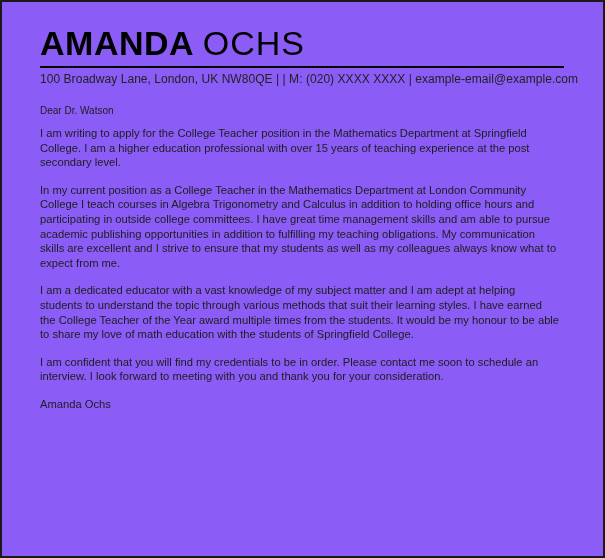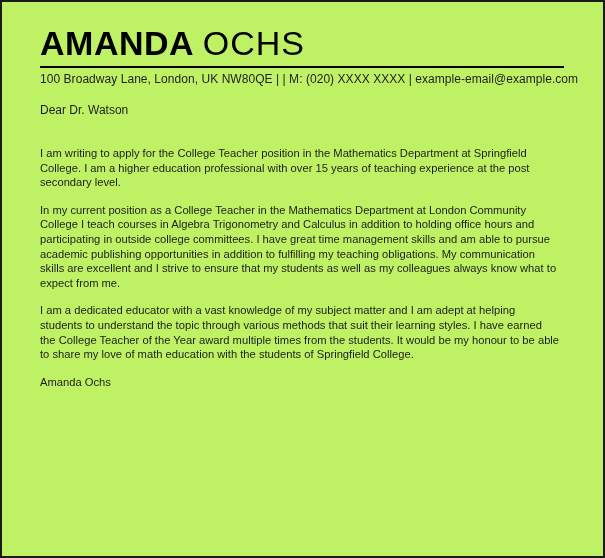--- a/index.html
+++ b/index.html
@@ -8,21 +8,21 @@
     background: #ffffff;
   }
   body {
     font-family: "Liberation Sans", sans-serif;
   }
   .page {
     position: relative;
     width: 605px;
     height: 558px;
     box-sizing: border-box;
-    background: #bef264;
+    background: #8b5cf6;
     border: 2px solid #1a1a1a;
     overflow: hidden;
   }
   .letter {
     position: absolute;
     left: 38px;
     top: 22px;
     width: 524px;
   }
   
@@ -53,24 +53,24 @@
     color: #222222;
     letter-spacing: 0.05px;
     white-space: nowrap;
     margin: 0;
   }
   
   .body-block {
     margin-top: 17px;
   }
   .salutation {
-    font-size: 12px;
+    font-size: 10px;
     line-height: 15px;
     color: #1d1d1d;
-    margin: 0 0 28px 0;
+    margin: 0 0 8px 0;
   }
   .para {
     font-size: 11.2px;
     line-height: 14.6px;
     color: #1d1d1d;
     margin: 0 4px 13px 0;
     text-align: left;
   }
   .closing {
     font-size: 11.2px;
@@ -97,18 +97,19 @@
 
     <p class="contact-line">100 Broadway Lane, London, UK NW80QE |  | M: (020) XXXX XXXX | example-email@example.com</p>
 
     <div class="body-block">
 
       <p class="salutation">Dear Dr. Watson</p>
 
       <p class="para">I am writing to apply for the College Teacher position in the Mathematics Department at Springfield College. I am a higher education professional with over 15 years of teaching experience at the post secondary level.</p>
       <p class="para">In my current position as a College Teacher in the Mathematics Department at London Community College I teach courses in Algebra Trigonometry and Calculus in addition to holding office hours and participating in outside college committees. I have great time management skills and am able to pursue academic publishing opportunities in addition to fulfilling my teaching obligations. My communication skills are excellent and I strive to ensure that my students as well as my colleagues always know what to expect from me.</p>
       <p class="para">I am a dedicated educator with a vast knowledge of my subject matter and I am adept at helping students to understand the topic through various methods that suit their learning styles. I have earned the College Teacher of the Year award multiple times from the students. It would be my honour to be able to share my love of math education with the students of Springfield College.</p>
+      <p class="para">I am confident that you will find my credentials to be in order. Please contact me soon to schedule an interview. I look forward to meeting with you and thank you for your consideration.</p>
 
       <p class="signature">Amanda Ochs</p>
 
     </div>
   </div>
 </div>
 
 </body></html>

